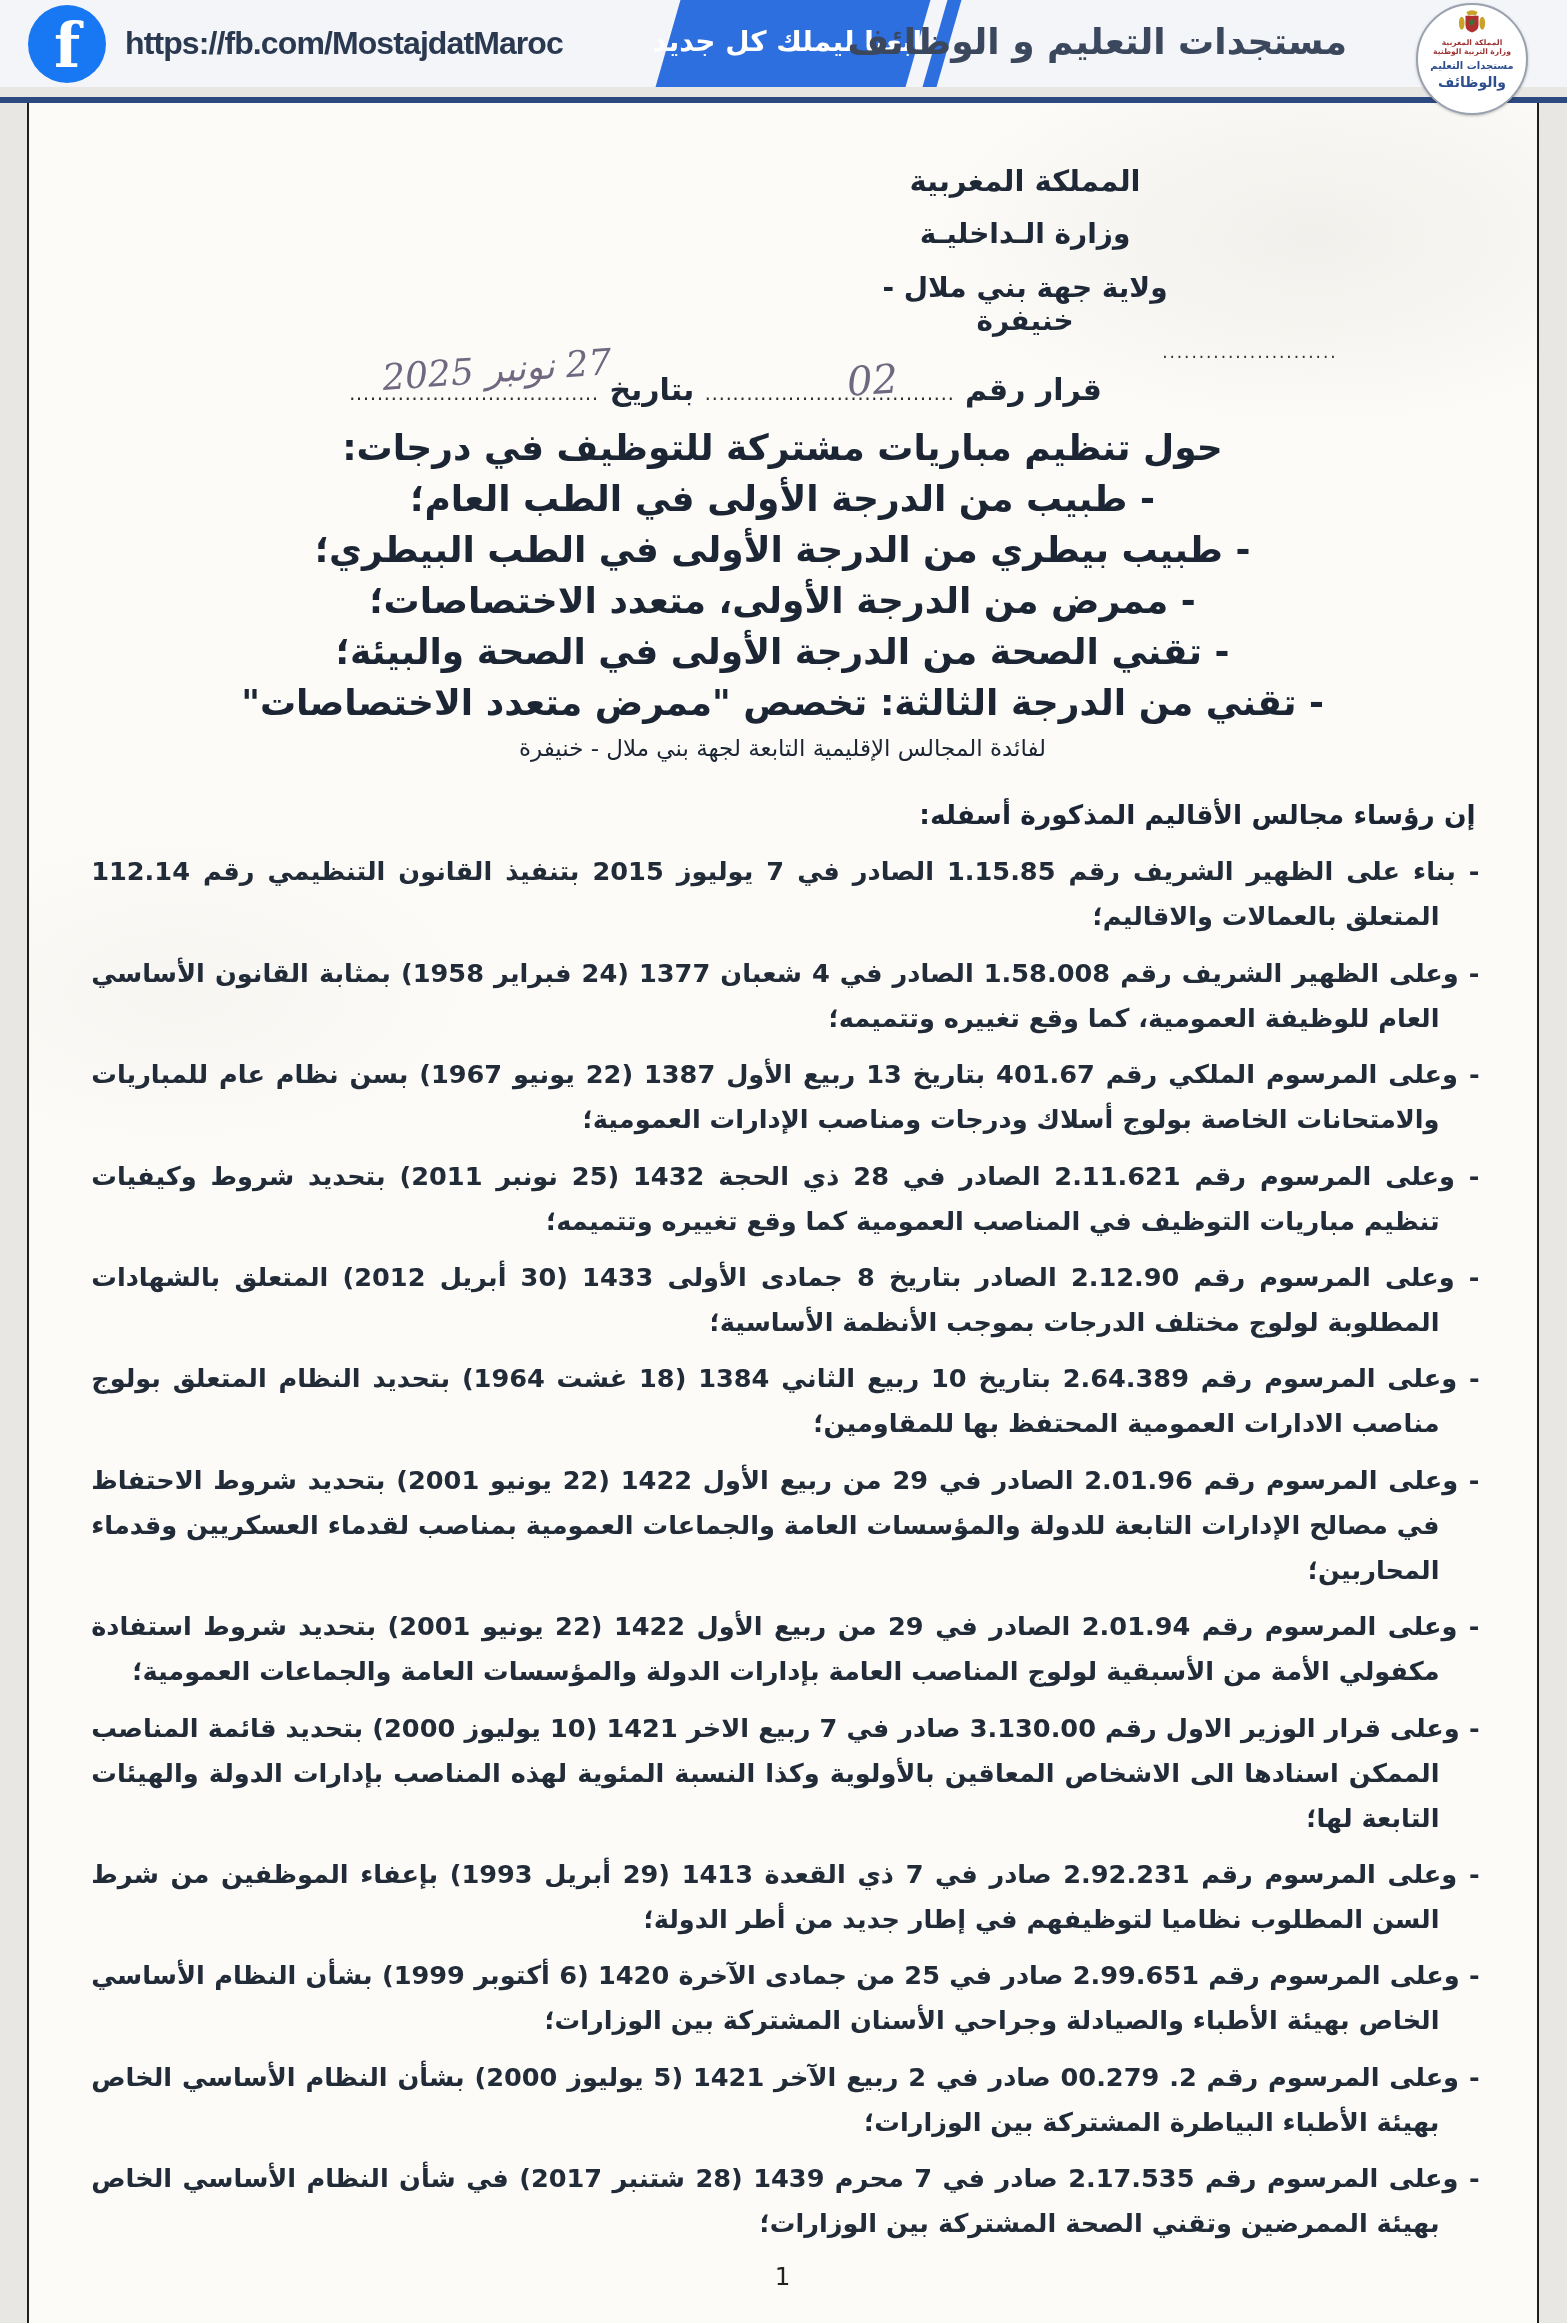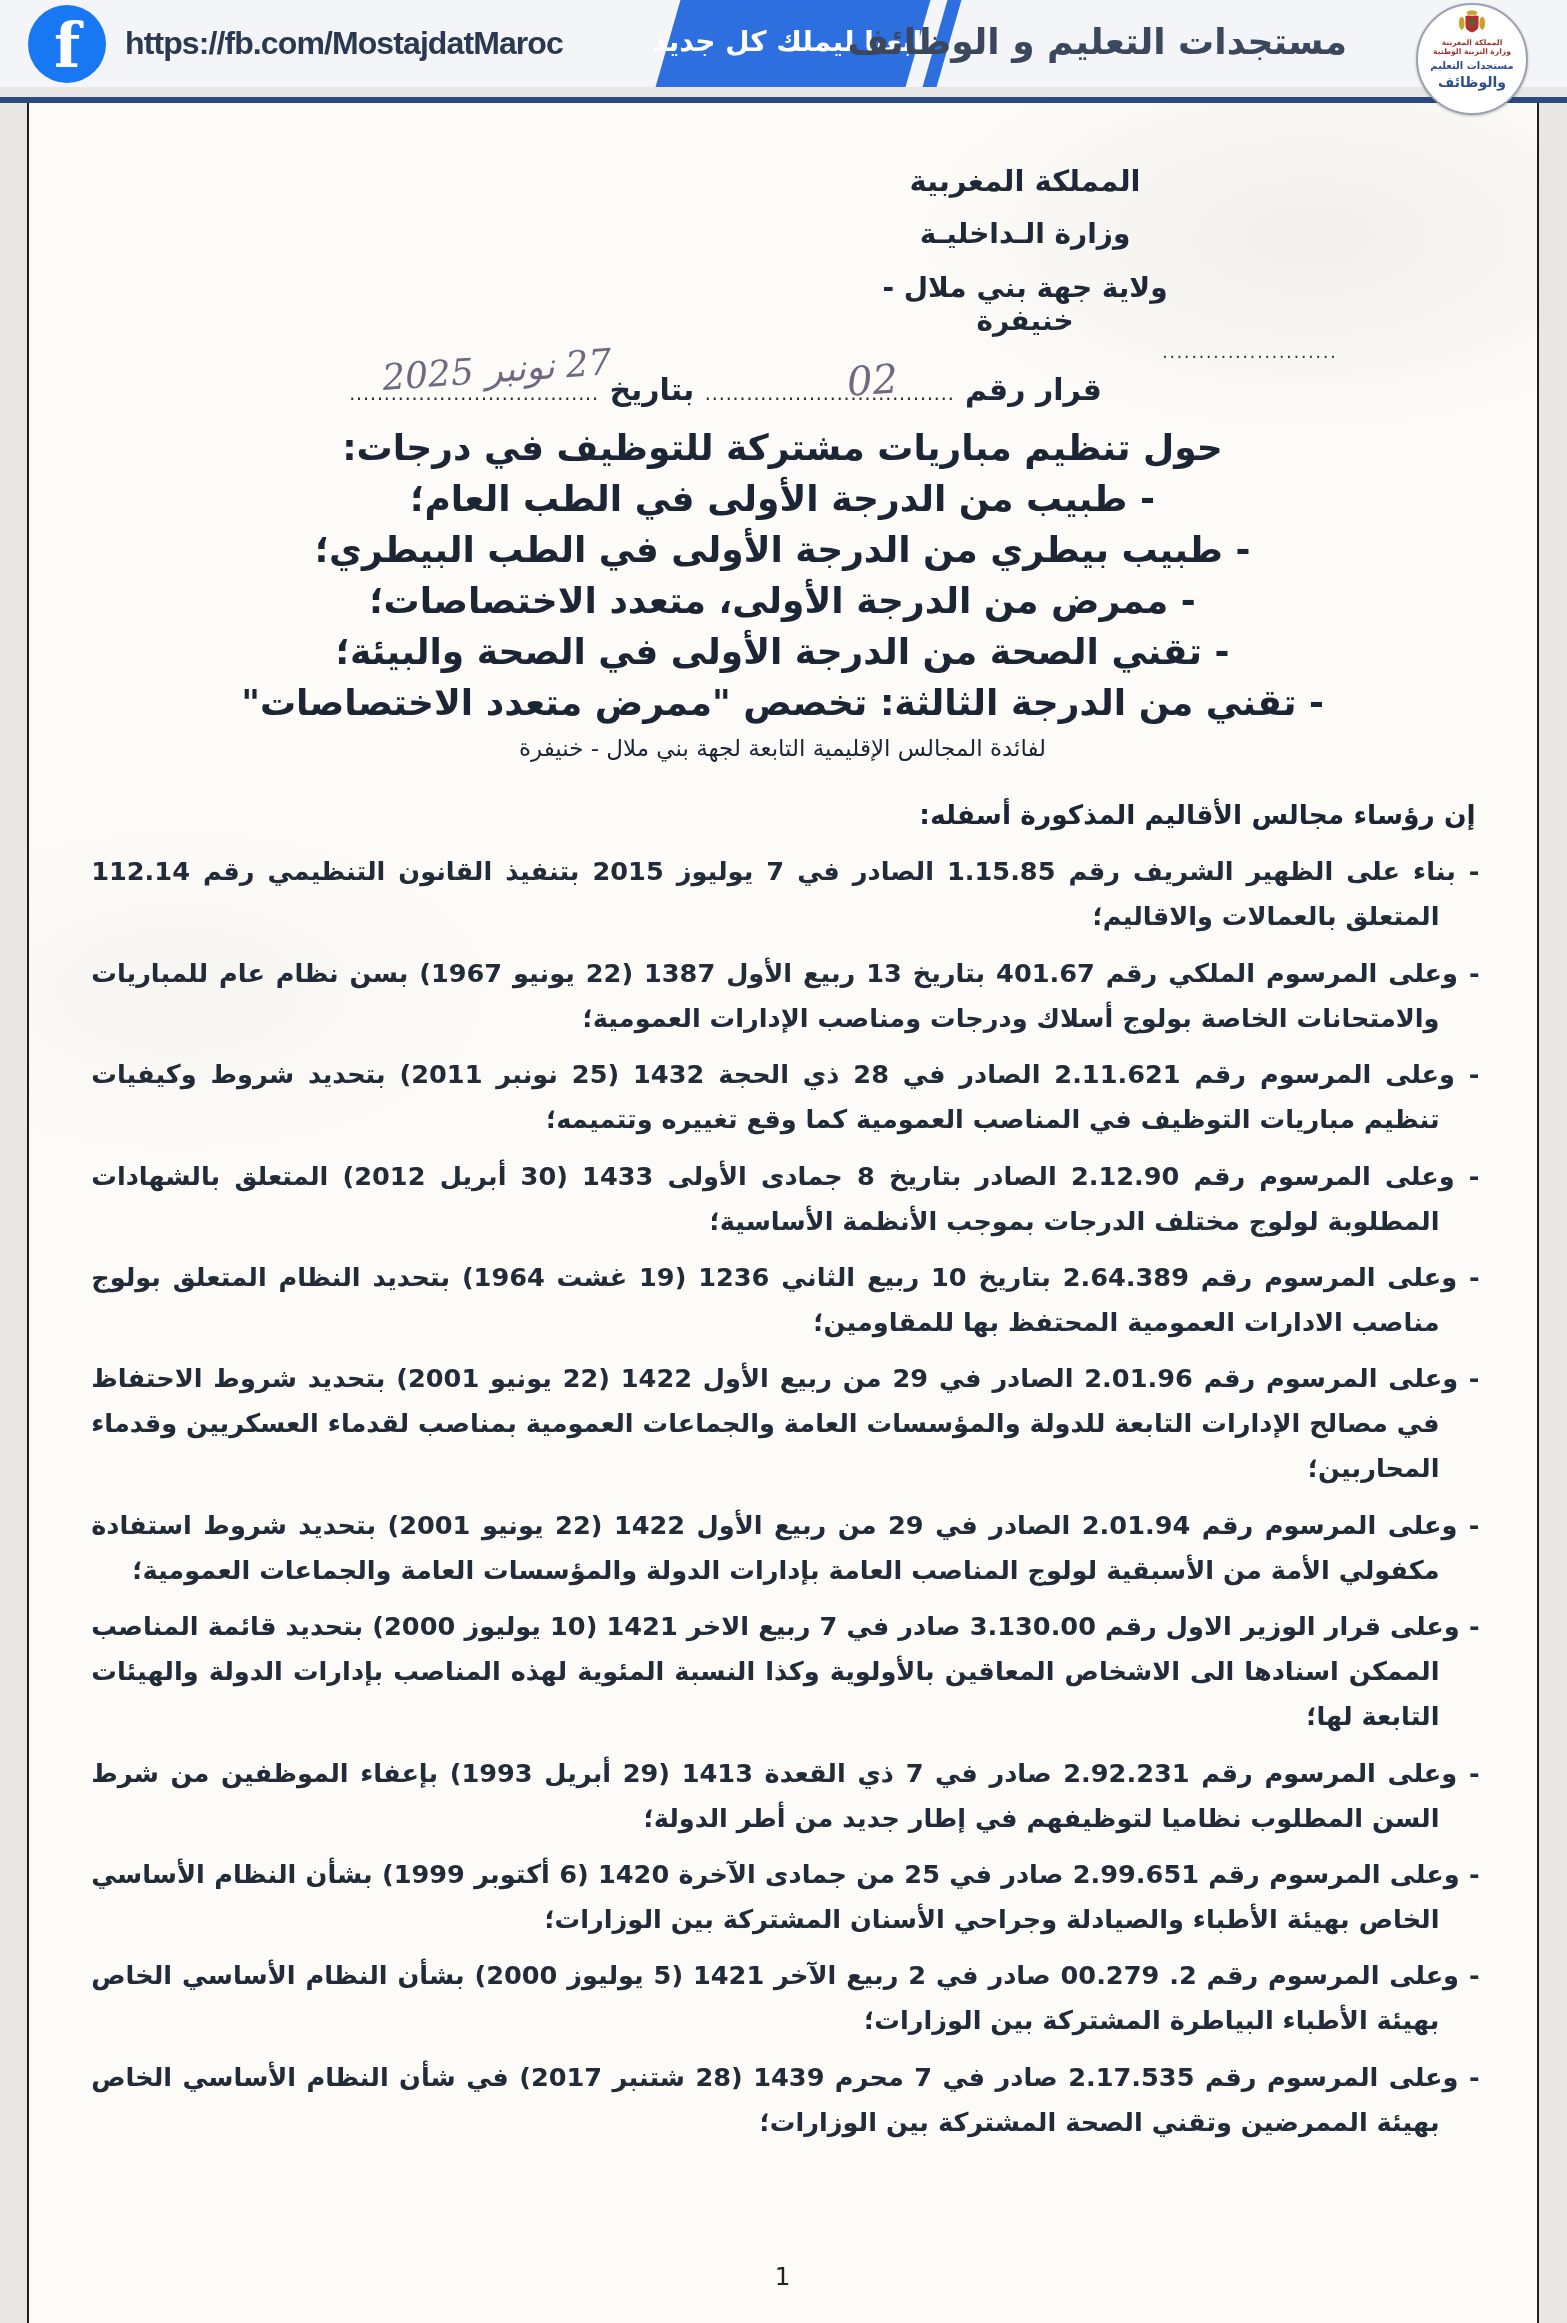--- a/index.html
+++ b/index.html
@@ -131,24 +131,25 @@
           <div>- تقني الصحة من الدرجة الأولى في الصحة والبيئة؛</div>
           <div>- تقني من الدرجة الثالثة: تخصص "ممرض متعدد الاختصاصات"</div>
         </div>
     </div>
     <div class="beneficiary">لفائدة المجالس الإقليمية التابعة لجهة بني ملال - خنيفرة</div>
 
     <div class="preamble">إن رؤساء مجالس الأقاليم المذكورة أسفله:</div>
 
     <div class="considerations" id="considerations">
         <div class="consideration">- بناء على الظهير الشريف رقم 1.15.85 الصادر في 7 يوليوز 2015 بتنفيذ القانون التنظيمي رقم 112.14 المتعلق بالعمالات والاقاليم؛</div>
+        <div class="consideration">- وعلى الظهير الشريف رقم 1.58.008 الصادر في 4 شعبان 1377 (24 فبراير 1958) بمثابة القانون الأساسي العام للوظيفة العمومية، كما وقع تغييره وتتميمه؛</div>
         <div class="consideration">- وعلى المرسوم الملكي رقم 401.67 بتاريخ 13 ربيع الأول 1387 (22 يونيو 1967) بسن نظام عام للمباريات والامتحانات الخاصة بولوج أسلاك ودرجات ومناصب الإدارات العمومية؛</div>
         <div class="consideration">- وعلى المرسوم رقم 2.11.621 الصادر في 28 ذي الحجة 1432 (25 نونبر 2011) بتحديد شروط وكيفيات تنظيم مباريات التوظيف في المناصب العمومية كما وقع تغييره وتتميمه؛</div>
         <div class="consideration">- وعلى المرسوم رقم 2.12.90 الصادر بتاريخ 8 جمادى الأولى 1433 (30 أبريل 2012) المتعلق بالشهادات المطلوبة لولوج مختلف الدرجات بموجب الأنظمة الأساسية؛</div>
-        <div class="consideration">- وعلى المرسوم رقم 2.64.389 بتاريخ 10 ربيع الثاني 1236 (19 غشت 1964) بتحديد النظام المتعلق بولوج مناصب الادارات العمومية المحتفظ بها للمقاومين؛</div>
+        <div class="consideration">- وعلى المرسوم رقم 2.64.389 بتاريخ 10 ربيع الثاني 1384 (18 غشت 1964) بتحديد النظام المتعلق بولوج مناصب الادارات العمومية المحتفظ بها للمقاومين؛</div>
         <div class="consideration">- وعلى المرسوم رقم 2.01.96 الصادر في 29 من ربيع الأول 1422 (22 يونيو 2001) بتحديد شروط الاحتفاظ في مصالح الإدارات التابعة للدولة والمؤسسات العامة والجماعات العمومية بمناصب لقدماء العسكريين وقدماء المحاربين؛</div>
         <div class="consideration">- وعلى المرسوم رقم 2.01.94 الصادر في 29 من ربيع الأول 1422 (22 يونيو 2001) بتحديد شروط استفادة مكفولي الأمة من الأسبقية لولوج المناصب العامة بإدارات الدولة والمؤسسات العامة والجماعات العمومية؛</div>
         <div class="consideration">- وعلى قرار الوزير الاول رقم 3.130.00 صادر في 7 ربيع الاخر 1421 (10 يوليوز 2000) بتحديد قائمة المناصب الممكن اسنادها الى الاشخاص المعاقين بالأولوية وكذا النسبة المئوية لهذه المناصب بإدارات الدولة والهيئات التابعة لها؛</div>
         <div class="consideration">- وعلى المرسوم رقم 2.92.231 صادر في 7 ذي القعدة 1413 (29 أبريل 1993) بإعفاء الموظفين من شرط السن المطلوب نظاميا لتوظيفهم في إطار جديد من أطر الدولة؛</div>
         <div class="consideration">- وعلى المرسوم رقم 2.99.651 صادر في 25 من جمادى الآخرة 1420 (6 أكتوبر 1999) بشأن النظام الأساسي الخاص بهيئة الأطباء والصيادلة وجراحي الأسنان المشتركة بين الوزارات؛</div>
         <div class="consideration">- وعلى المرسوم رقم 2. 00.279 صادر في 2 ربيع الآخر 1421 (5 يوليوز 2000) بشأن النظام الأساسي الخاص بهيئة الأطباء البياطرة المشتركة بين الوزارات؛</div>
         <div class="consideration">- وعلى المرسوم رقم 2.17.535 صادر في 7 محرم 1439 (28 شتنبر 2017) في شأن النظام الأساسي الخاص بهيئة الممرضين وتقني الصحة المشتركة بين الوزارات؛</div>
       </div>
   </div>
 

